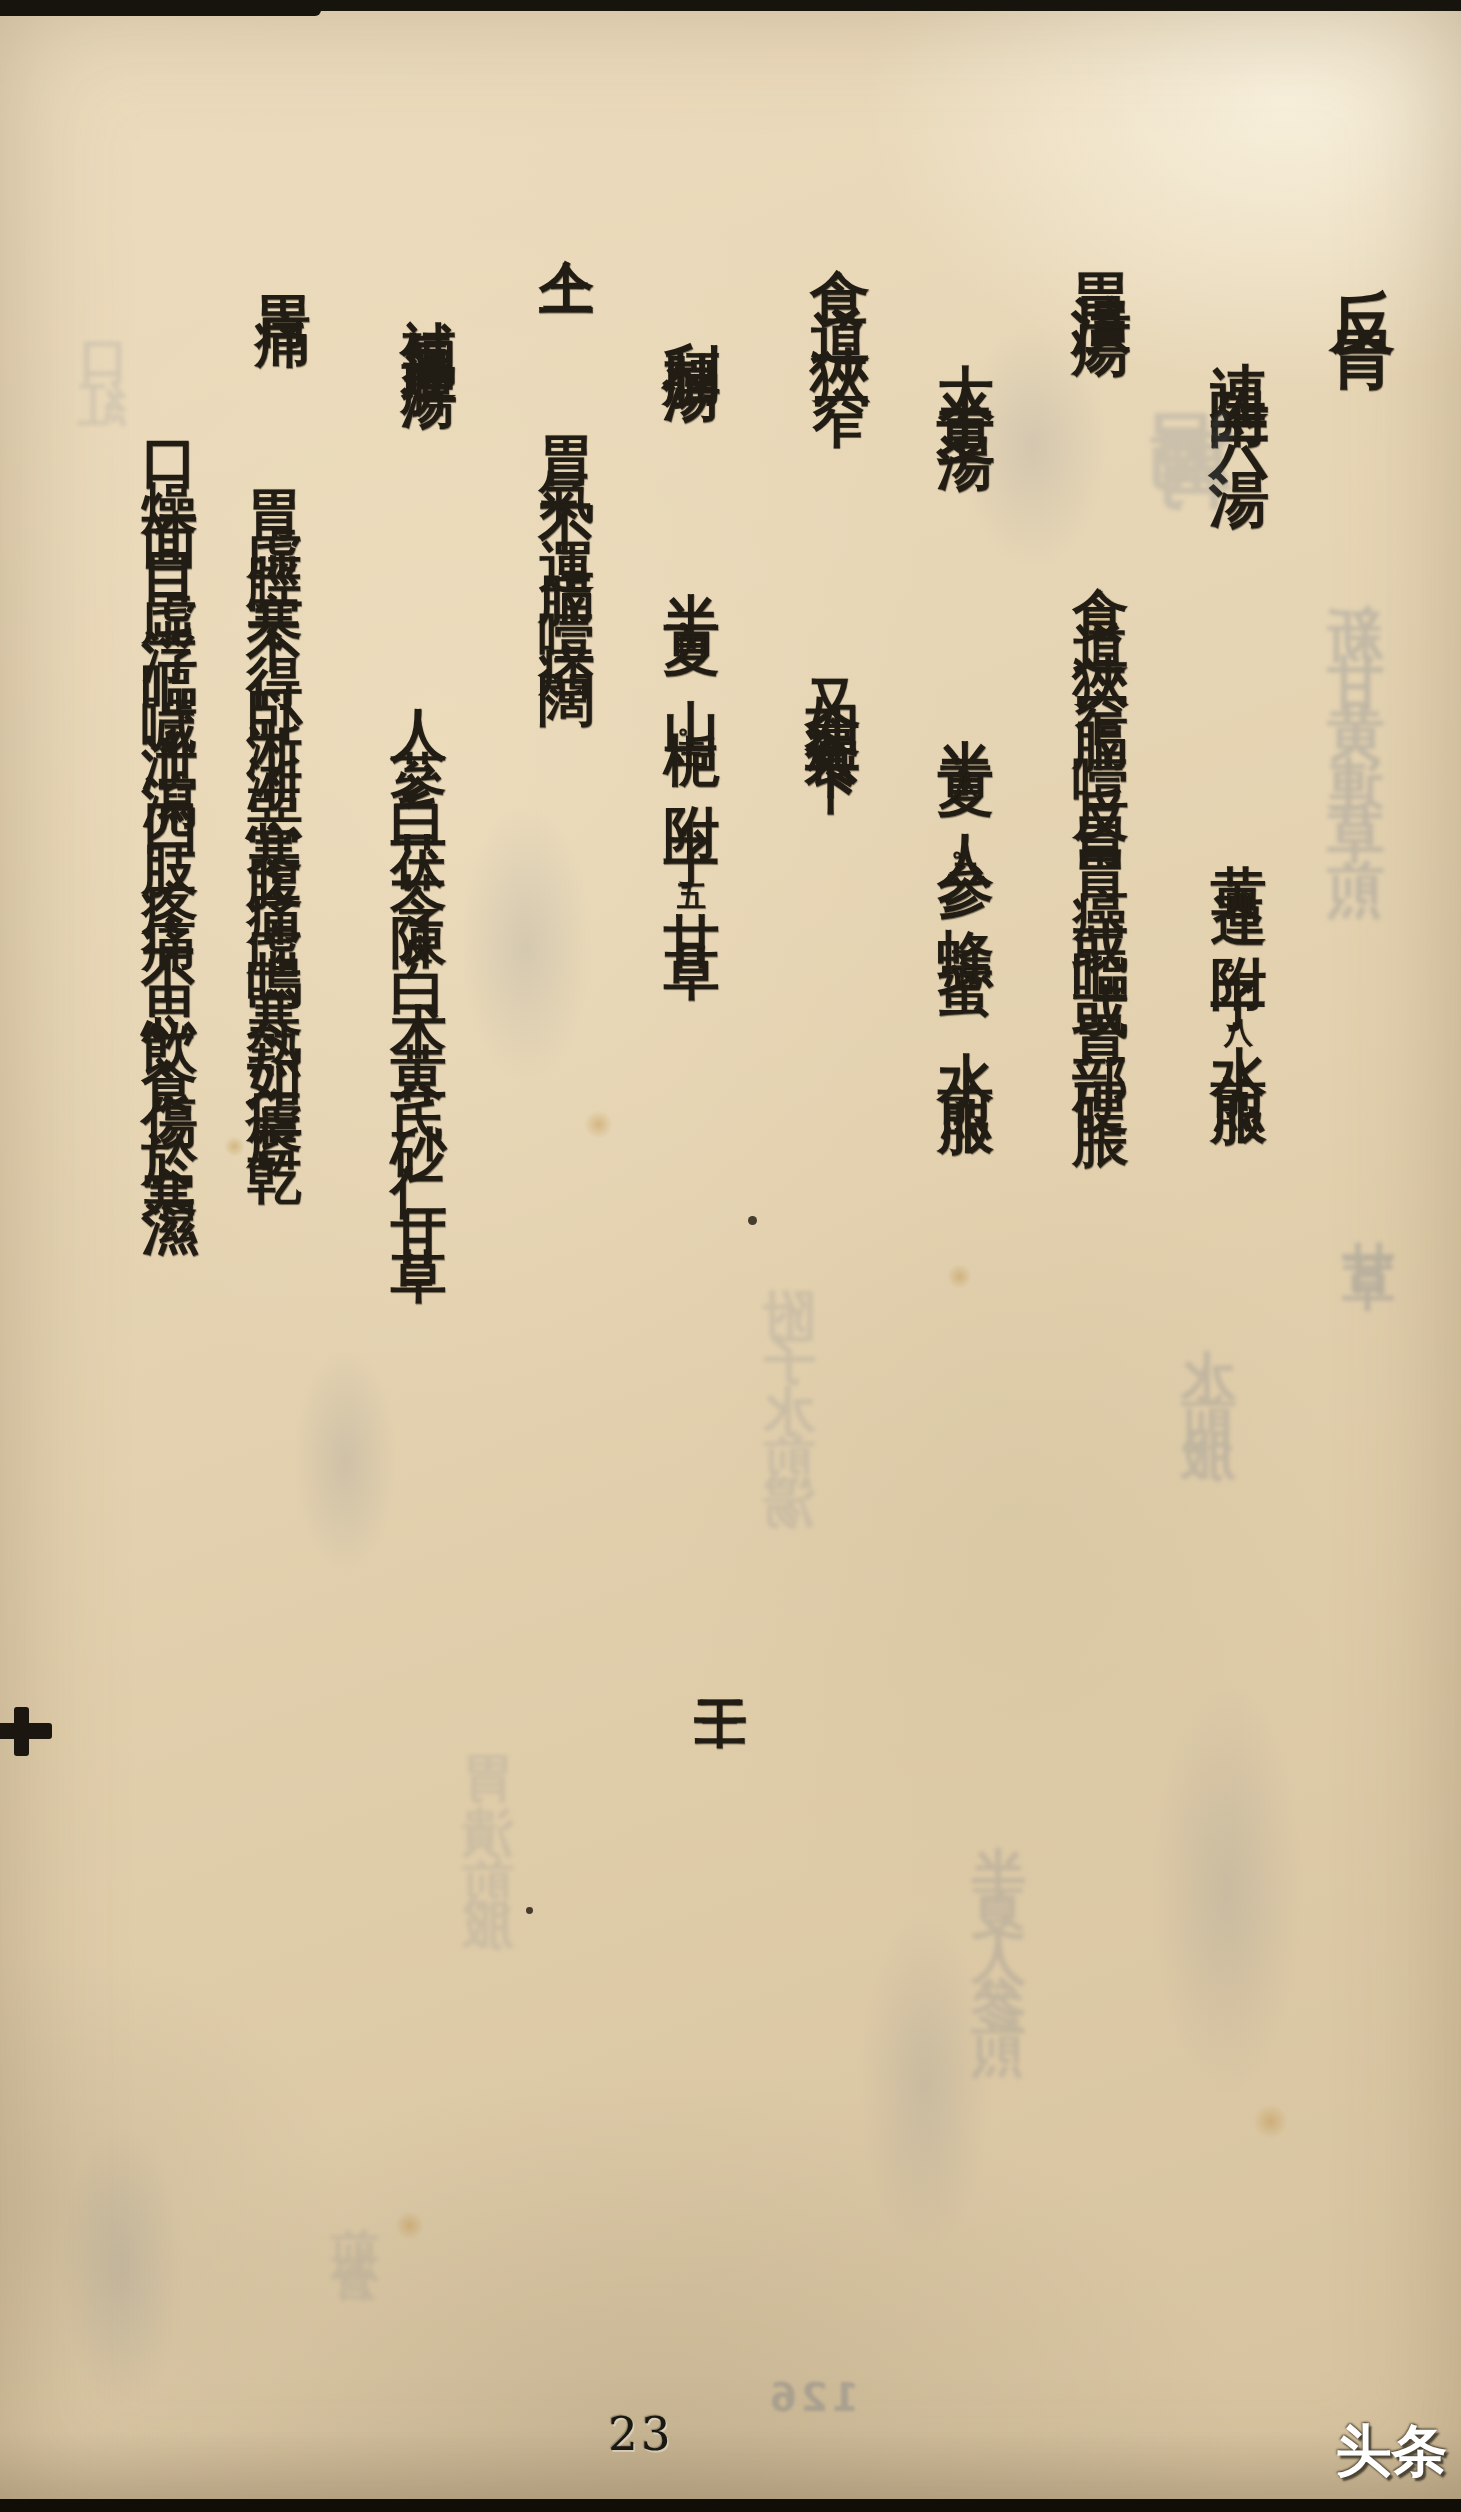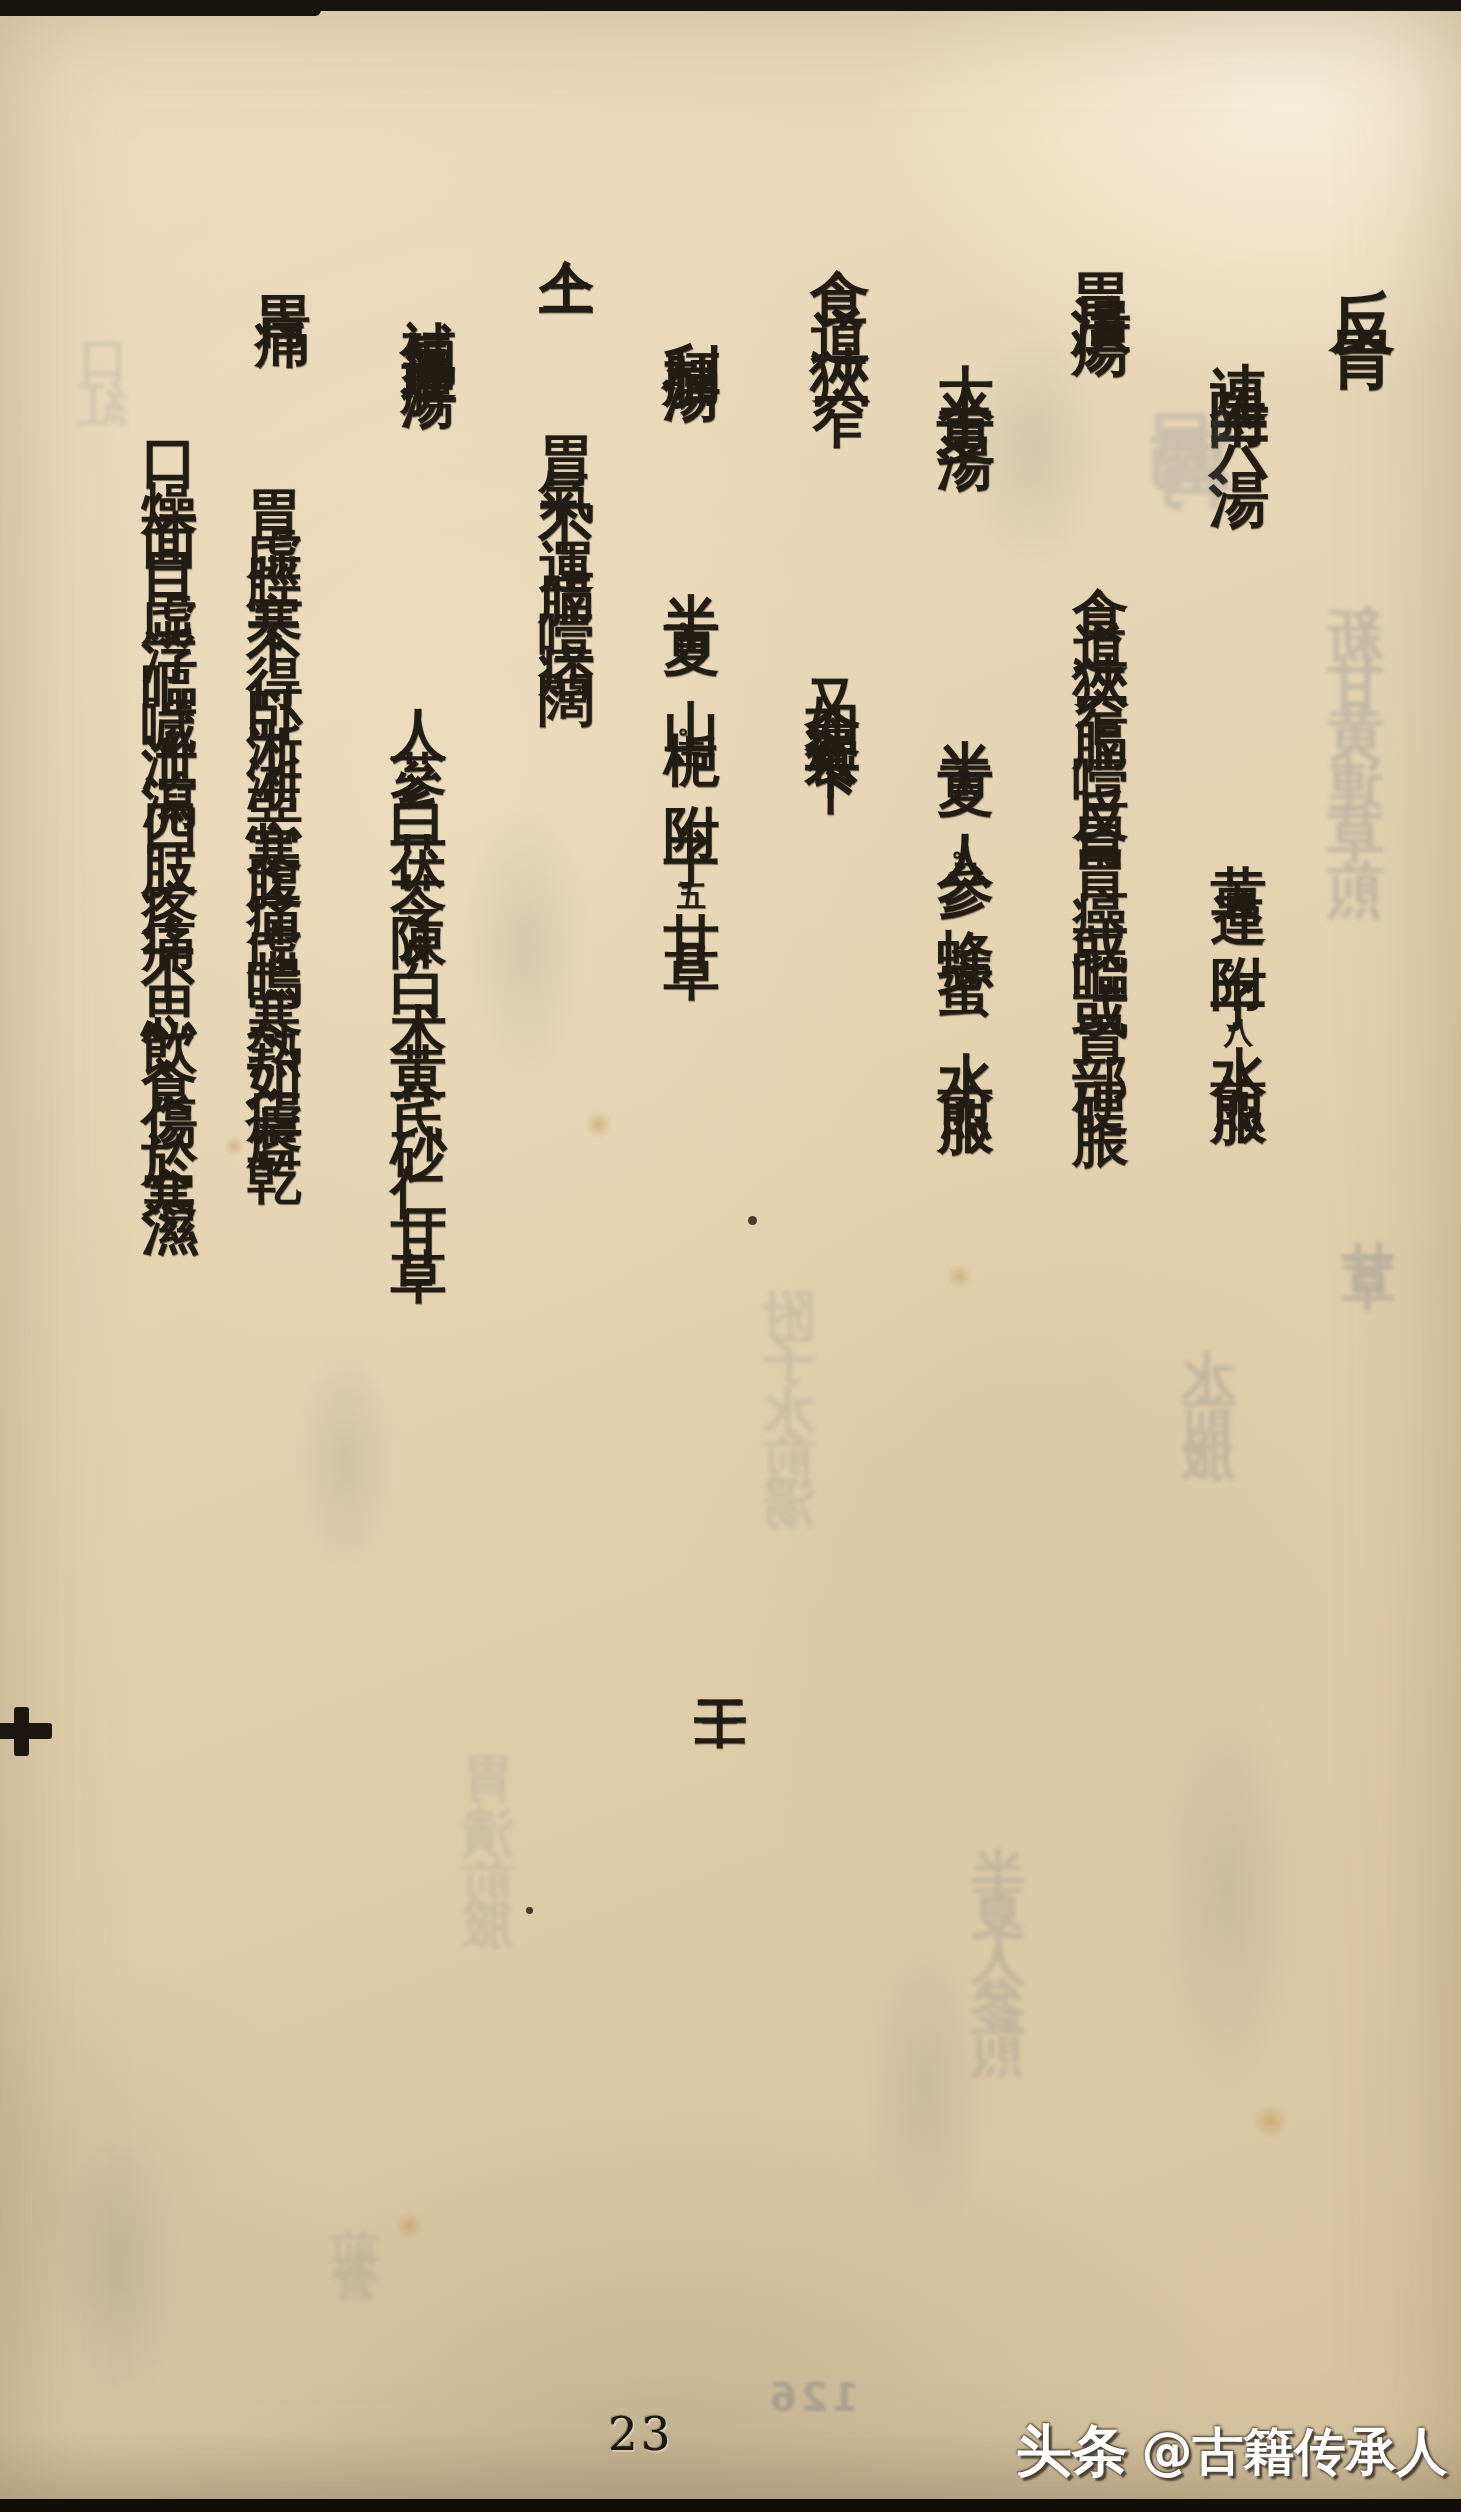--- a/index.html
+++ b/index.html
@@ -116,17 +116,16 @@
 
   <div class="cross-mark">
     <div class="h"></div>
     <div class="v"></div>
   </div>
 
   <div class="page-number">23</div>
 
   <div class="watermark">
     <span class="brand">头条</span>
-    <span class="handle">@古籍传承人</span>
   </div>
 
 </div>
 
 
 </body></html>

